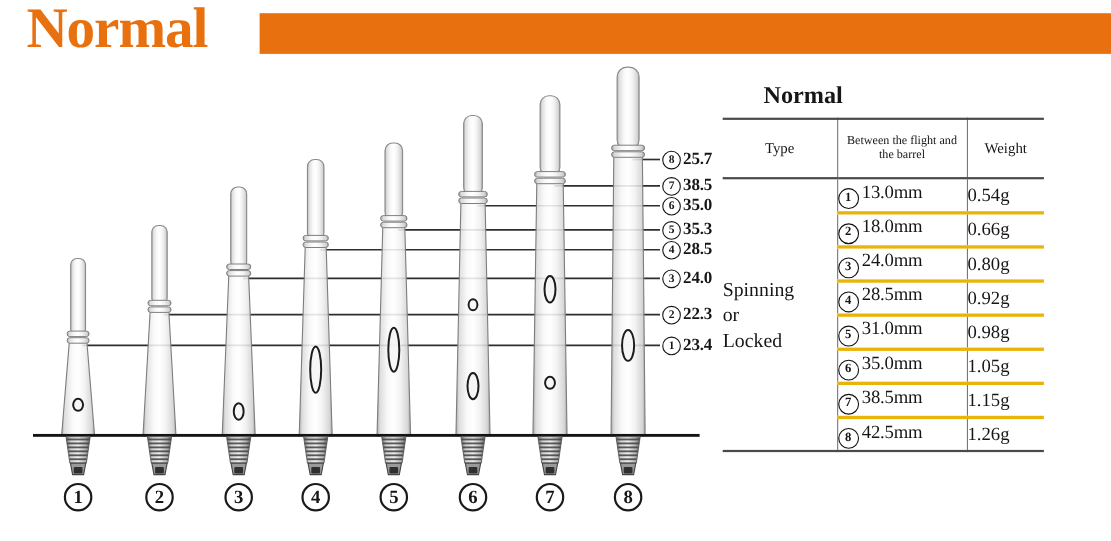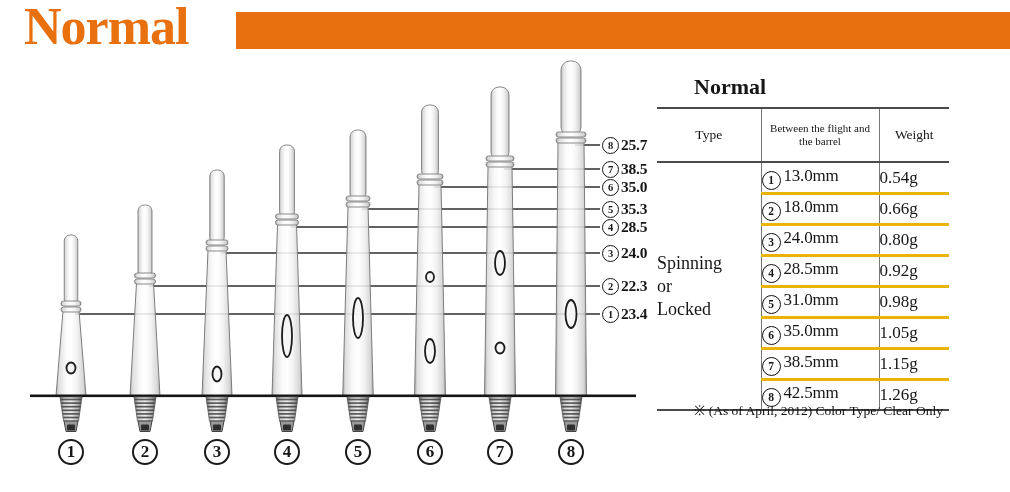--- a/index.html
+++ b/index.html
@@ -324,14 +324,13 @@
         <td class="size-cell vline"><span class="circ">7</span><span>38.5mm</span></td>
         <td class="weight-cell">1.15g</td>
       </tr>
       <tr>
         <td class="size-cell vline"><span class="circ">8</span><span>42.5mm</span></td>
         <td class="weight-cell">1.26g</td>
       </tr>
     </tbody>
   </table>
 
-  <div class="note">※ (As of April, 2012) Color Type/ Clear Only</div>
 </div>
 
 </body></html>

